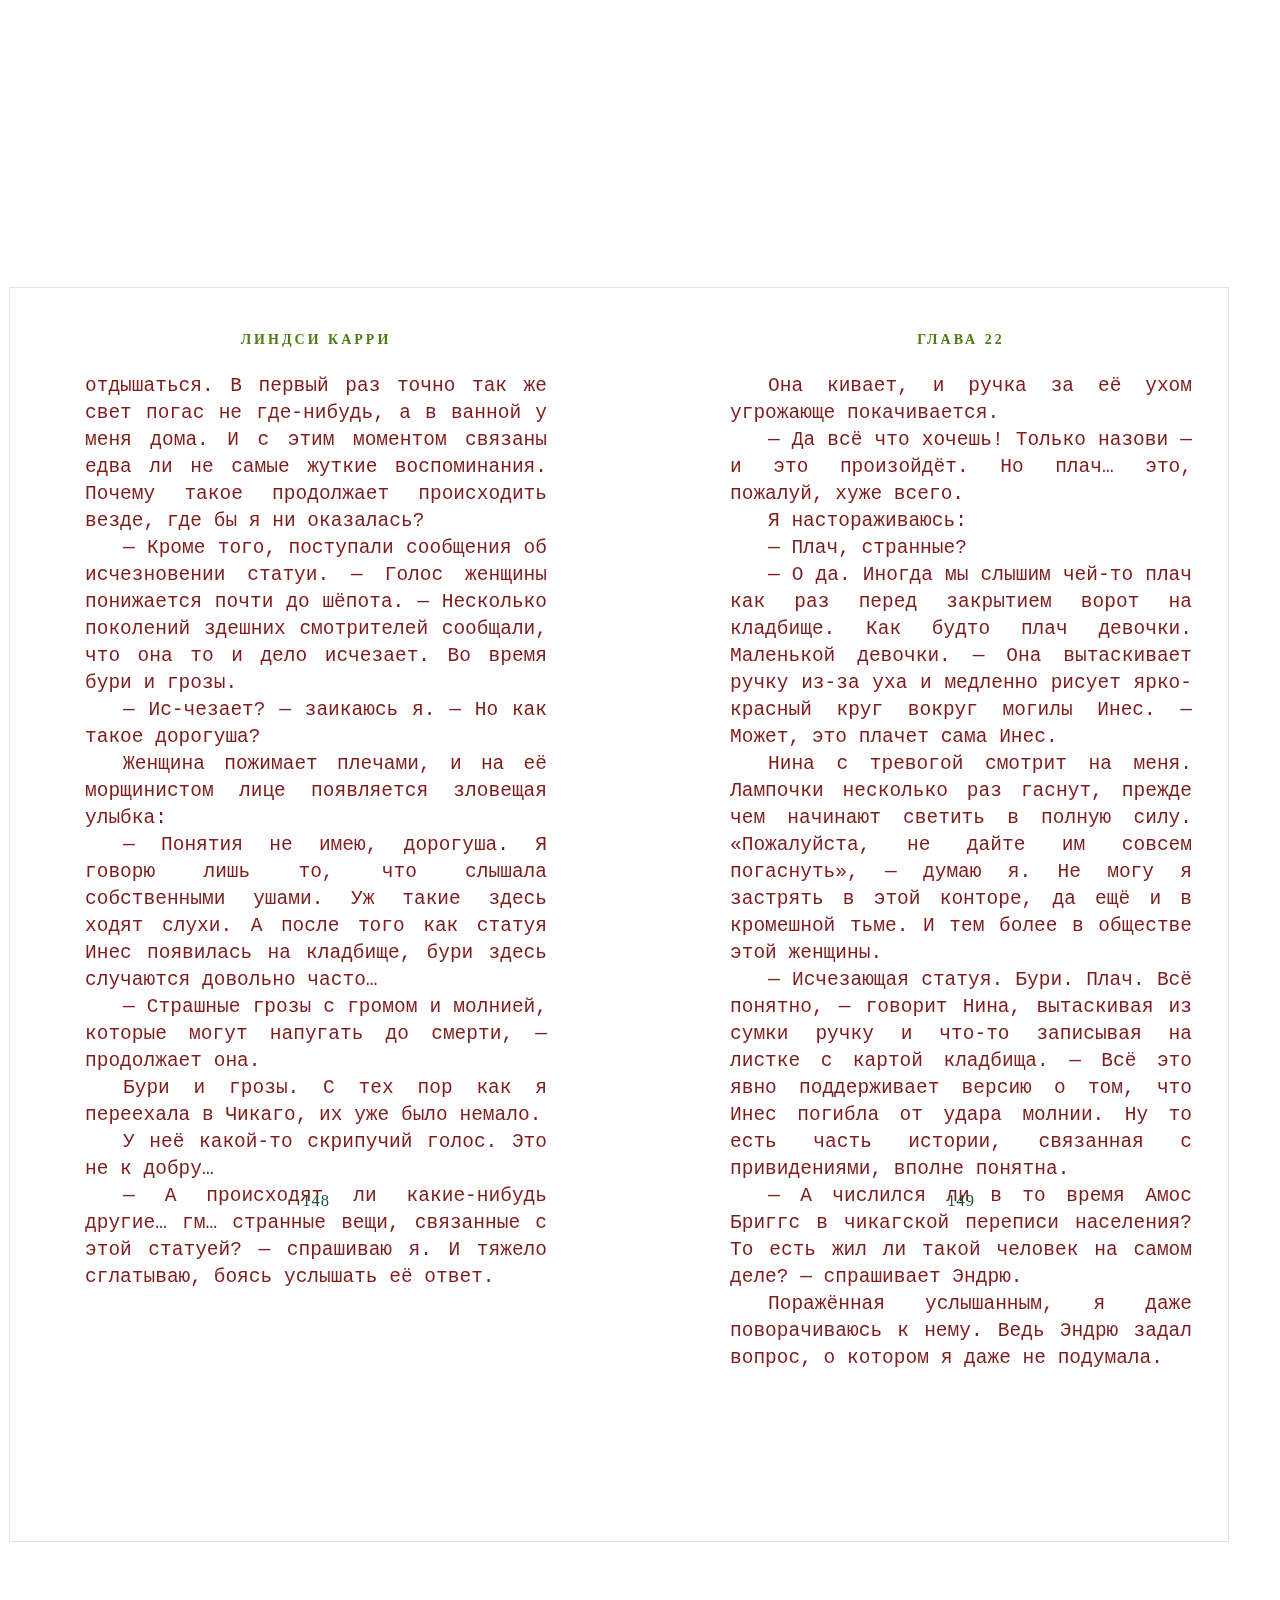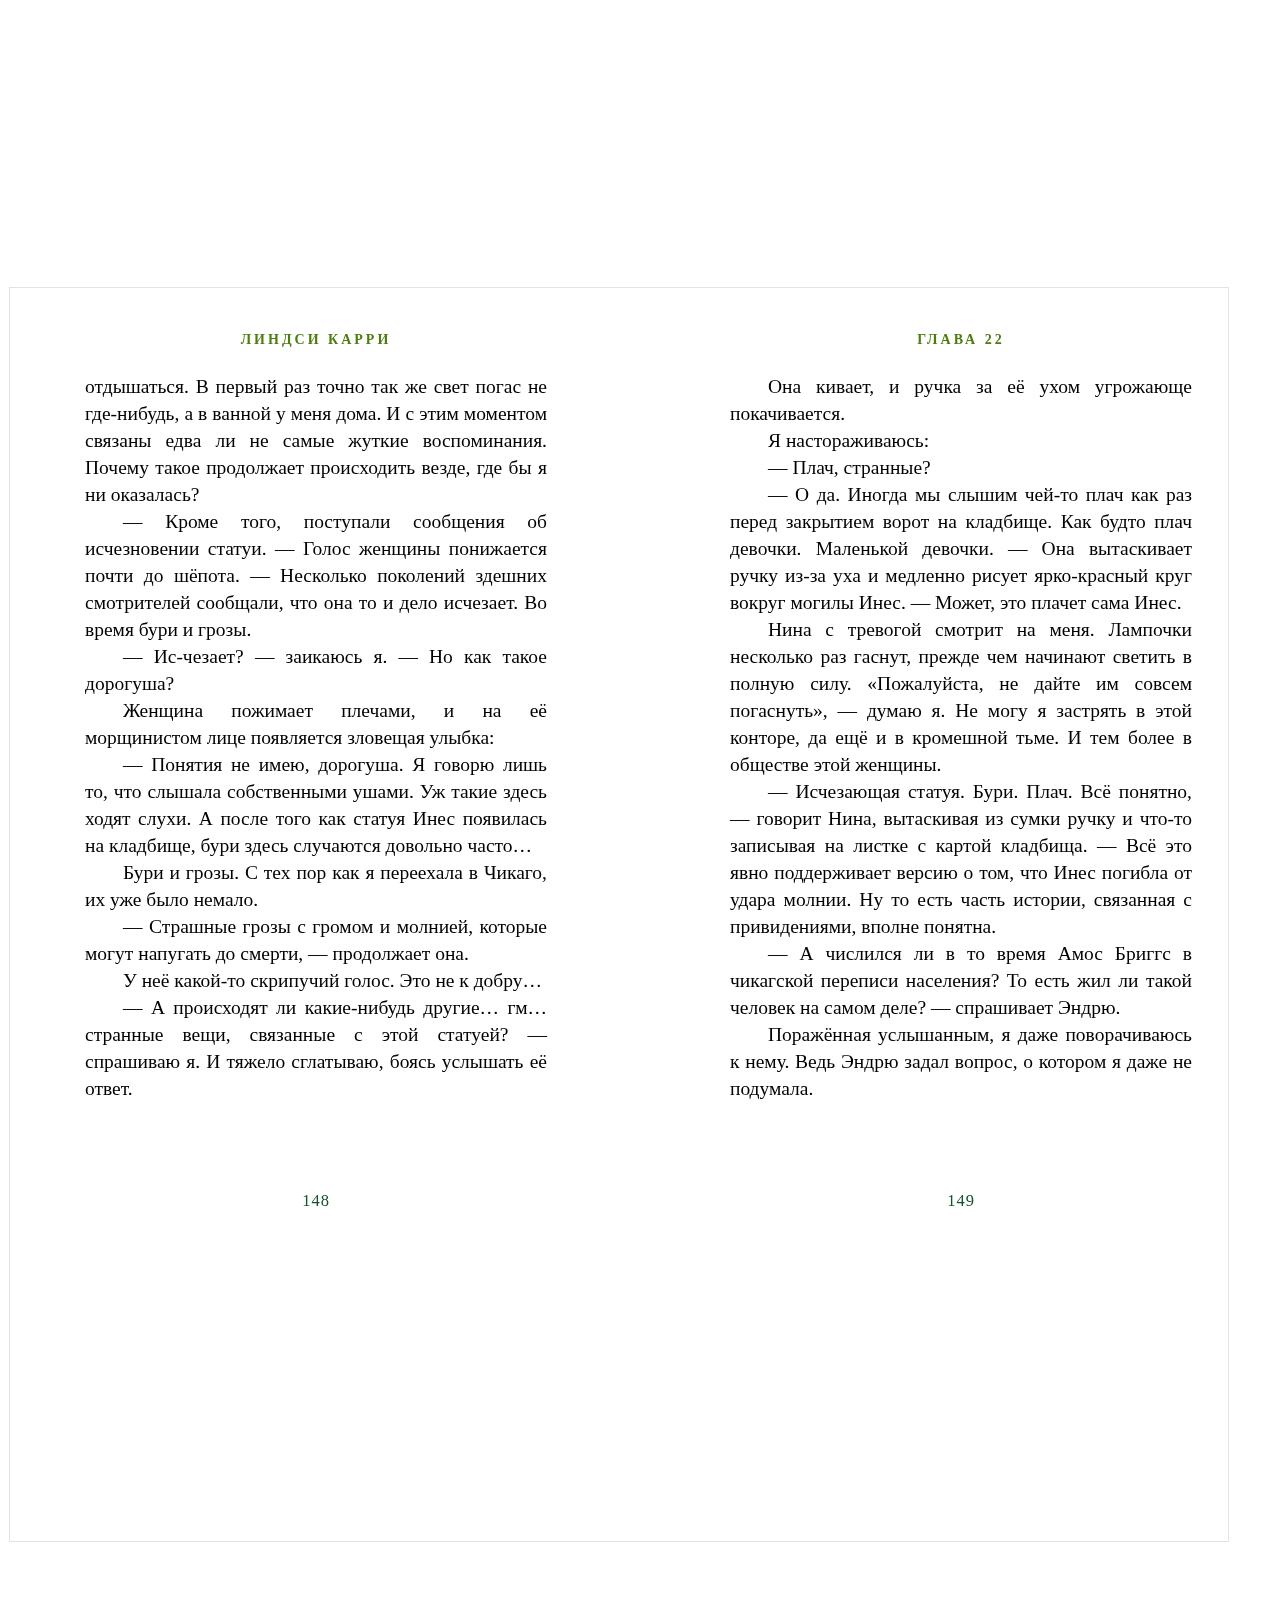--- a/index.html
+++ b/index.html
@@ -48,21 +48,22 @@
     white-space: nowrap;
   }
   .text-block {
     position: absolute;
     top: 85px;
     left: 0;
     width: 100%;
     text-align: justify;
     font-size: 19.5px;
     line-height: 27px;
-    color: #000000;
+    color: #7f1d1d;
+    font-family: Liberation Mono, monospace;
   }
   .para {
     margin: 0;
     padding: 0;
   }
   .para.indent {
     text-indent: 38px;
   }
   .page-number {
     position: absolute;
@@ -81,32 +82,33 @@
 <div class="book-spread">
 
   <div class="page-column left">
     <div class="running-header">ЛИНДСИ КАРРИ</div>
     <div class="text-block">
         <p class="para">отдышаться. В первый раз точно так же свет погас не где-нибудь, а в ванной у меня дома. И с этим моментом связаны едва ли не самые жуткие воспоминания. Почему такое продолжает происходить везде, где бы я ни оказалась?</p>
         <p class="para indent">— Кроме того, поступали сообщения об исчезновении статуи. — Голос женщины понижается почти до шёпота. — Несколько поколений здешних смотрителей сообщали, что она то и дело исчезает. Во время бури и грозы.</p>
         <p class="para indent">— Ис-чезает? — заикаюсь я. — Но как такое дорогуша?</p>
         <p class="para indent">Женщина пожимает плечами, и на её морщинистом лице появляется зловещая улыбка:</p>
         <p class="para indent">— Понятия не имею, дорогуша. Я говорю лишь то, что слышала собственными ушами. Уж такие здесь ходят слухи. А после того как статуя Инес появилась на кладбище, бури здесь случаются довольно часто…</p>
+        <p class="para indent">— Страшные грозы с громом и молнией, которые могут напугать до смерти, — продолжает она.</p>
         <p class="para indent">Бури и грозы. С тех пор как я переехала в Чикаго, их уже было немало.</p>
-        <p class="para indent">— Страшные грозы с громом и молнией, которые могут напугать до смерти, — продолжает она.</p>
         <p class="para indent">У неё какой-то скрипучий голос. Это не к добру…</p>
         <p class="para indent">— А происходят ли какие-нибудь другие… гм… странные вещи, связанные с этой статуей? — спрашиваю я. И тяжело сглатываю, боясь услышать её ответ.</p>
       </div>
     <div class="page-number">148</div>
   </div>
 
   <div class="page-column right">
     <div class="running-header">ГЛАВА 22</div>
     <div class="text-block">
         <p class="para indent">Она кивает, и ручка за её ухом угрожающе покачивается.</p>
+        <p class="para indent">— Да всё что хочешь! Только назови — и это произойдёт. Но плач… это, пожалуй, хуже всего.</p>
         <p class="para indent">Я настораживаюсь:</p>
         <p class="para indent">— Плач, странные?</p>
         <p class="para indent">— О да. Иногда мы слышим чей-то плач как раз перед закрытием ворот на кладбище. Как будто плач девочки. Маленькой девочки. — Она вытаскивает ручку из-за уха и медленно рисует ярко-красный круг вокруг могилы Инес. — Может, это плачет сама Инес.</p>
         <p class="para indent">Нина с тревогой смотрит на меня. Лампочки несколько раз гаснут, прежде чем начинают светить в полную силу. «Пожалуйста, не дайте им совсем погаснуть», — думаю я. Не могу я застрять в этой конторе, да ещё и в кромешной тьме. И тем более в обществе этой женщины.</p>
         <p class="para indent">— Исчезающая статуя. Бури. Плач. Всё понятно, — говорит Нина, вытаскивая из сумки ручку и что-то записывая на листке с картой кладбища. — Всё это явно поддерживает версию о том, что Инес погибла от удара молнии. Ну то есть часть истории, связанная с привидениями, вполне понятна.</p>
         <p class="para indent">— А числился ли в то время Амос Бриггс в чикагской переписи населения? То есть жил ли такой человек на самом деле? — спрашивает Эндрю.</p>
         <p class="para indent">Поражённая услышанным, я даже поворачиваюсь к нему. Ведь Эндрю задал вопрос, о котором я даже не подумала.</p>
       </div>
     <div class="page-number">149</div>
   </div>

